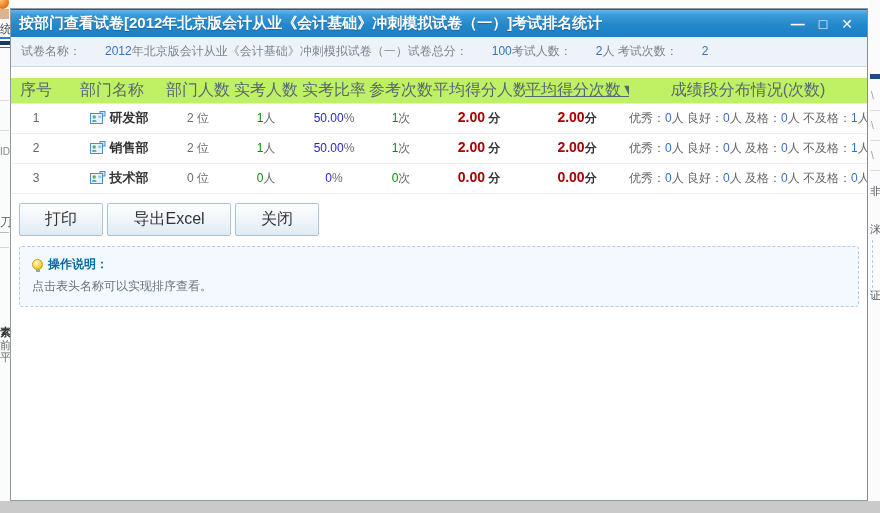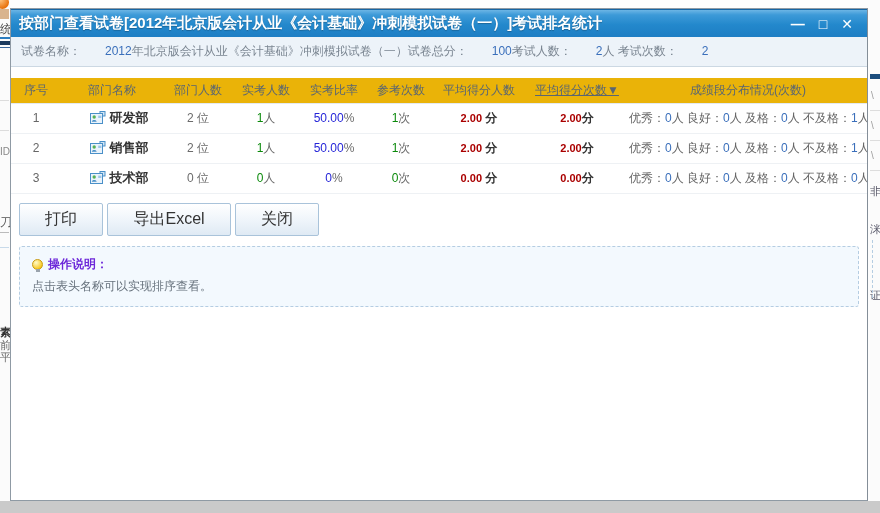--- a/index.html
+++ b/index.html
@@ -35,49 +35,49 @@
     white-space:nowrap; overflow:hidden; text-shadow:0 1px 1px rgba(0,0,0,.25); }
   .win-controls { display:flex; gap:14px; margin-right:6px; }
   .win-controls span { color:#ffffff; font-size:14px; font-weight:bold; cursor:pointer; line-height:14px; }
 
   .infobar { height:30px; line-height:29px; background:#edf3f9; border-bottom:1px solid #ccd8e3;
     padding:0 10px; font-size:12px; color:#7a8591; white-space:nowrap; overflow:hidden; }
   .infobar .num { color:#3a6fbb;margin-left:24px; }
 
   
   table.rank { width:100%; border-collapse:collapse; margin-top:11px; table-layout:fixed; }
-  table.rank th { height:25px; background:#eab308; color:#5a6672; font-size:12px; font-weight:normal;
+  table.rank th { height:25px; background:#bef264; color:#5a6672; font-size:16px; font-weight:normal;
     white-space:nowrap; overflow:hidden; }
   th.sorted { color:#e60000; font-weight:bold; text-decoration:underline; cursor:pointer; }
   table.rank td { height:30px; border-bottom:1px solid #eef1f4; font-size:12px; color:#666;
     text-align:center; white-space:nowrap; overflow:hidden; }
   tr.row1 td { border-top:1px solid #e4eaf0; }
   .c1{width:50px;} .c2{width:102px;} .c3{width:70px;} .c4{width:66px;} .c5{width:70px;margin-top:16px;}
   .c6{width:64px;} .c7{width:92px;} .c8{width:104px;} .c9{}
   td.dept-cell { text-align:left; padding-left:14px; }
   .dept-name { font-weight:bold; color:#333; font-size:13px; margin-left:4px; }
   .dept-icon { vertical-align:-2px; }
   .grey { color:#6b6b6b; }
   .green { color:#0b8a0b; }
   .blue  { color:#2525d8; }
-  .score { color:#aa0000; font-weight:bold; font-size:11px; }
+  .score { color:#aa0000; font-weight:bold; font-size:14px; }
   .score-unit { color:#333; font-weight:bold; font-size:12px; }
   td.dist { color:#6b6b6b; }
   td.dist .blue { color:#3a6fbb; }
 
   
   .btn-row { margin:9px 0 0 8px; }
   .btn { display:inline-block; padding:5px 25px; font-size:16px; color:#333;
     background:linear-gradient(180deg,#ffffff 0%,#eef4fa 55%,#dfeaf4 100%);
     border:1px solid #a9c3da; border-radius:2px; cursor:pointer; }
 
   
   .note { margin:10px 8px 0 8px; background:#f3f9fe; border:1px dashed #b5cde2; border-radius:3px;
     padding:9px 12px 11px 12px; }
-  .note-title { font-size:12px; font-weight:bold; color:#6d28d9; }
+  .note-title { font-size:12px; font-weight:bold; color:#0369a1; }
   .bulb { display:inline-block; width:11px; height:11px; border-radius:50%;
     background:radial-gradient(circle at 35% 30%, #fffbc8, #f7c61c 75%, #d89d06);
     border:1px solid #c99a10; position:relative; vertical-align:-2px; margin-right:5px; }
   .bulb::after { content:""; position:absolute; left:3px; bottom:-3px; width:4px; height:3px;
     background:#9aa4ad; }
   .note-text { font-size:12px; color:#66717c; margin-top:5px; }
 </style>
 </head>
 <body>
 

